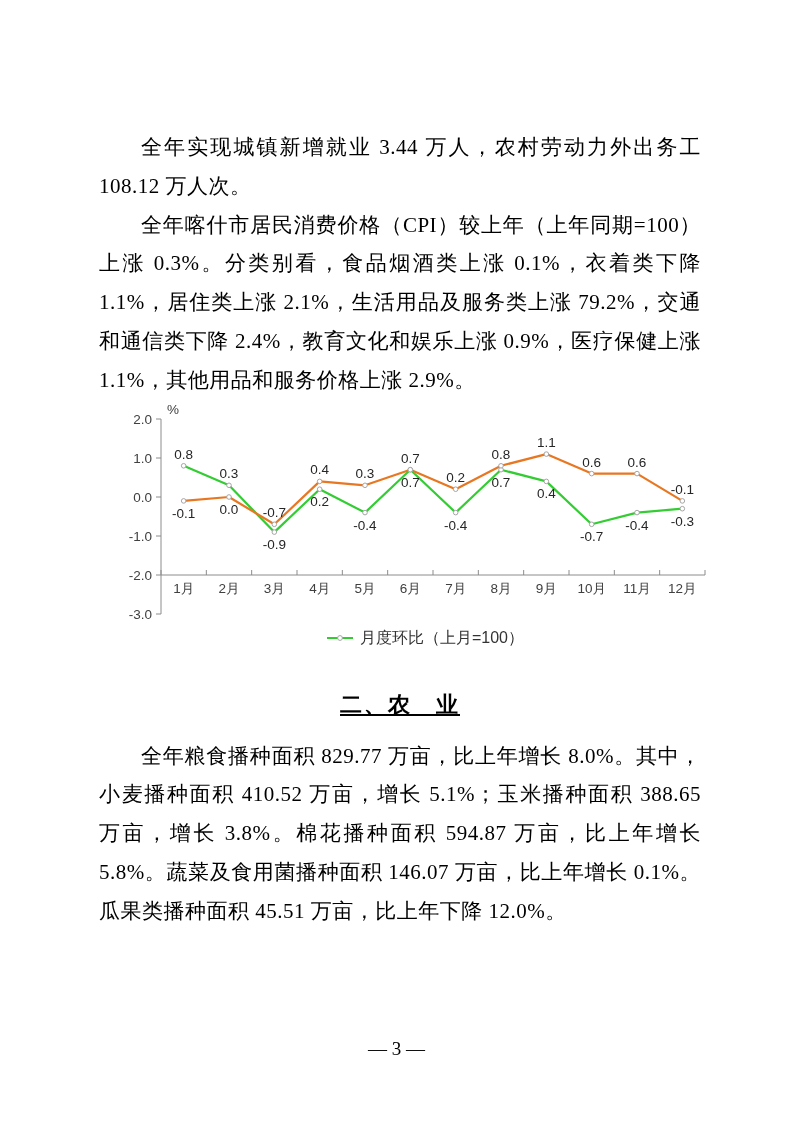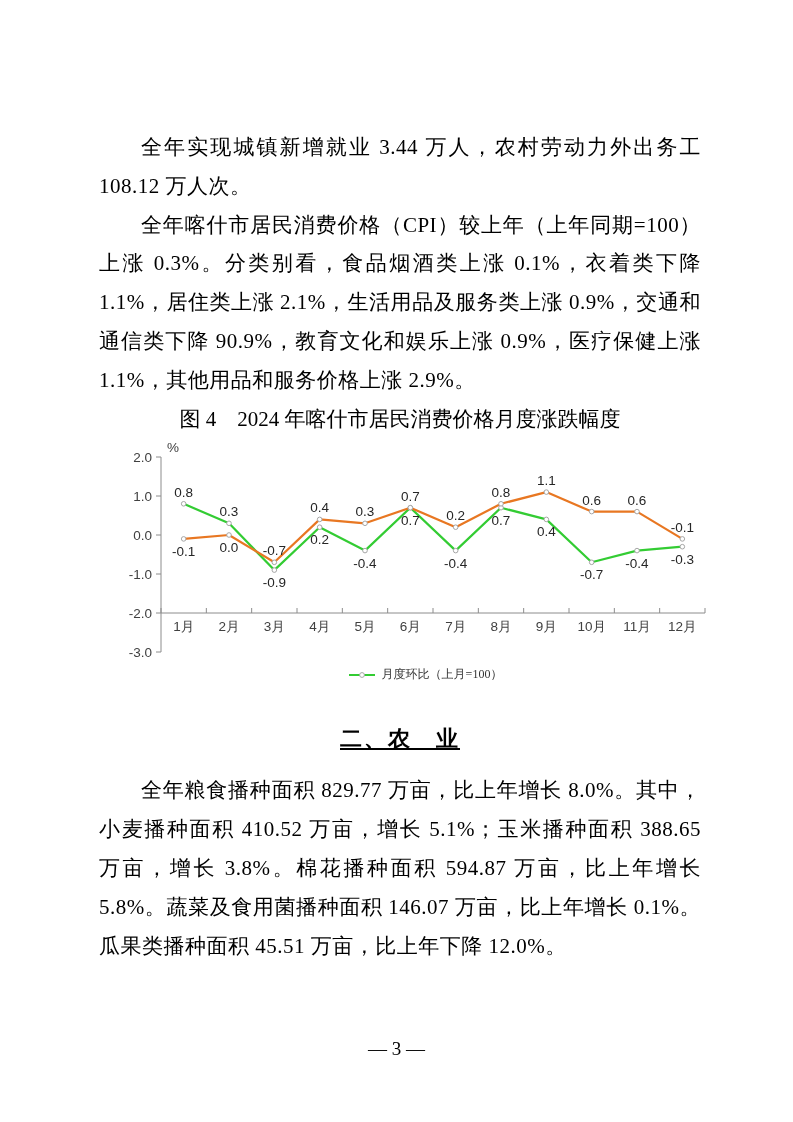--- a/index.html
+++ b/index.html
@@ -25,22 +25,22 @@
     margin:0;
     font-size:21px;
     line-height:38.8px;
     text-align:center;
     text-indent:0;
   }
   .chart-block{margin:4px 0 0 16px;width:620px;}
   svg.chart{display:block;}
   .legend{
     display:flex;justify-content:center;align-items:center;gap:36px;
-    font-family:Liberation Serif, serif;
-    font-size:12px;color:#333;
+    font-family:Liberation Sans, sans-serif;
+    font-size:16px;color:#333;
     margin-top:2px;width:620px;
   }
   .legend-item{display:flex;align-items:center;gap:6px;}
   h2.section{
     margin:40px 0 0 0;
     font-size:22px;
     line-height:32px;
     text-align:center;
     font-weight:bold;
     letter-spacing:2px;
@@ -55,23 +55,22 @@
   }
 </style>
 </head>
 <body>
 
 <div class="page">
   <div class="content">
 
     <p class="para">全年实现城镇新增就业 3.44 万人，农村劳动力外出务工 108.12 万人次。</p>
 
-    <p class="para">全年喀什市居民消费价格（CPI）较上年（上年同期=100）上涨 0.3%。分类别看，食品烟酒类上涨 0.1%，衣着类下降 1.1%，居住类上涨 2.1%，生活用品及服务类上涨 0.9%，交通和通信类下降 90.9%，教育文化和娱乐上涨 0.9%，医疗保健上涨 1.1%，其他用品和服务价格上涨 2.9%。</p>
+    <p class="para">全年喀什市居民消费价格（CPI）较上年（上年同期=100）上涨 0.3%。分类别看，食品烟酒类上涨 0.1%，衣着类下降 1.1%，居住类上涨 2.1%，生活用品及服务类上涨 79.2%，交通和通信类下降 2.4%，教育文化和娱乐上涨 0.9%，医疗保健上涨 1.1%，其他用品和服务价格上涨 2.9%。</p>
 
-    <p class="figure-caption">图 4　2024 年喀什市居民消费价格月度涨跌幅度</p>
 
     <figure class="chart-block" style="margin:4px 0 0 16px;">
       <svg id="cpi-chart" class="chart" width="620" height="222" viewBox="0 0 620 222">
           <line x1="46" y1="15" x2="46" y2="210" stroke="#8c8c8c" stroke-width="1"></line>
           <line x1="41" y1="15" x2="46" y2="15" stroke="#8c8c8c" stroke-width="1"></line>
           <text x="37" y="19.5" text-anchor="end" font-size="13.5" fill="#404040" font-family="&quot;Liberation Sans&quot;,&quot;DejaVu Sans&quot;,sans-serif">2.0</text>
           <line x1="41" y1="54" x2="46" y2="54" stroke="#8c8c8c" stroke-width="1"></line>
           <text x="37" y="58.5" text-anchor="end" font-size="13.5" fill="#404040" font-family="&quot;Liberation Sans&quot;,&quot;DejaVu Sans&quot;,sans-serif">1.0</text>
           <line x1="41" y1="93" x2="46" y2="93" stroke="#8c8c8c" stroke-width="1"></line>
           <text x="37" y="97.5" text-anchor="end" font-size="13.5" fill="#404040" font-family="&quot;Liberation Sans&quot;,&quot;DejaVu Sans&quot;,sans-serif">0.0</text>

